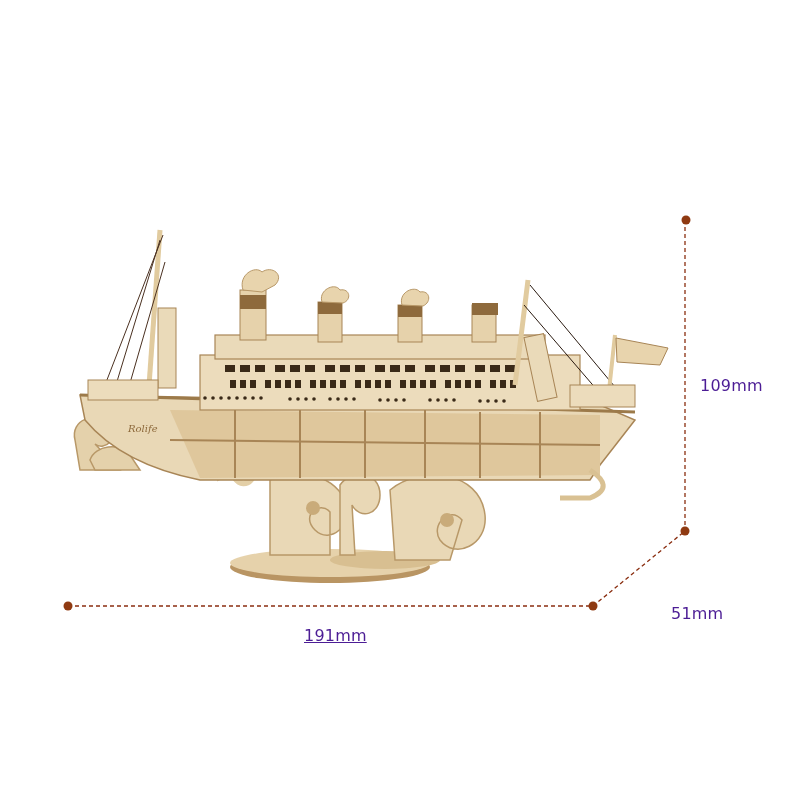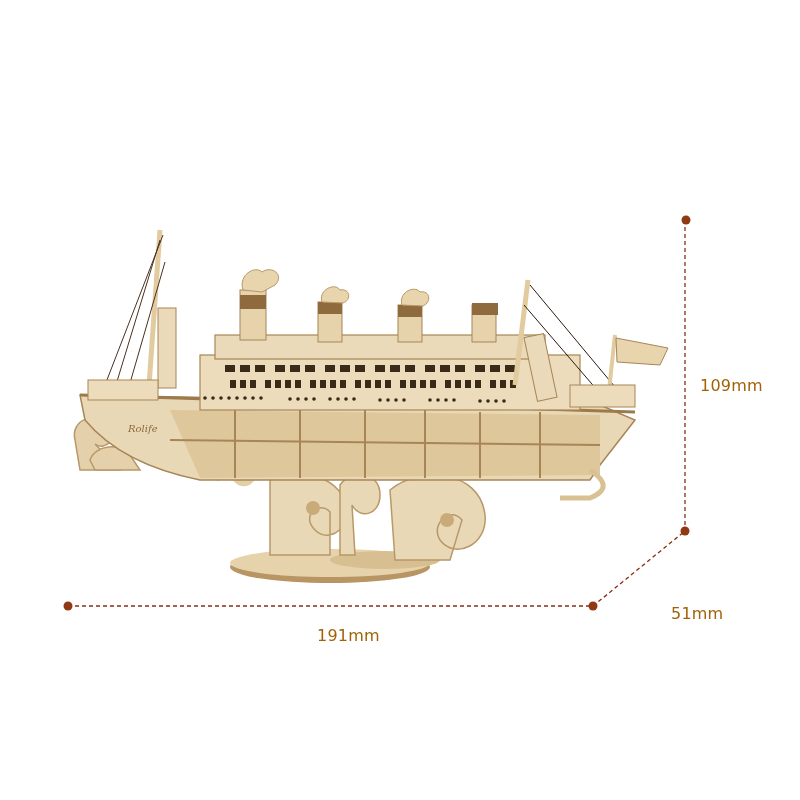--- a/index.html
+++ b/index.html
@@ -1,18 +1,18 @@
 <!DOCTYPE html>
 <html><head>
   <meta charset="utf-8">
   <style>
     html, body { margin:0; padding:0; background:#ffffff; }
     body { width:800px; height:800px; position:relative; overflow:hidden; font-family:"DejaVu Sans", sans-serif; }
     .stage { position:absolute; left:0; top:0; width:800px; height:800px; }
-    .dim-label { position:absolute; color:#a16207; font-size:16px; letter-spacing:0.2px; }
+    .dim-label { position:absolute; color:#4c1d95; font-size:16px; letter-spacing:0.2px; }
     svg { position:absolute; left:0; top:0; }
   </style>
 </head>
 <body>
 
 <div class="stage">
 
   <svg width="800" height="800" viewBox="0 0 800 800">
 
     <g>
@@ -173,16 +173,16 @@
   <svg width="800" height="800" viewBox="0 0 800 800">
     <line x1="68" y1="606" x2="593" y2="606" stroke="#8a2e10" stroke-width="1.3" stroke-dasharray="4 3"></line>
     <line x1="685" y1="220" x2="685" y2="530" stroke="#8a2e10" stroke-width="1.3" stroke-dasharray="4 3"></line>
     <line x1="593" y1="606" x2="685" y2="531" stroke="#8a2e10" stroke-width="1.3" stroke-dasharray="4 3"></line>
     <circle cx="68" cy="606" r="4.5" fill="#8f3a12"></circle>
     <circle cx="593" cy="606" r="4.5" fill="#8f3a12"></circle>
     <circle cx="685" cy="531" r="4.5" fill="#8f3a12"></circle>
     <circle cx="686" cy="220" r="4.5" fill="#8f3a12"></circle>
   </svg>
 
-  <div class="dim-label" style="left:317px; top:626px;">191mm</div>
+  <div class="dim-label" style="left:304px; top:626px;text-decoration:underline;">191mm</div>
   <div class="dim-label" style="left:700px; top:376px;">109mm</div>
   <div class="dim-label" style="left:671px; top:604px;">51mm</div>
 </div>
 
 </body></html>

